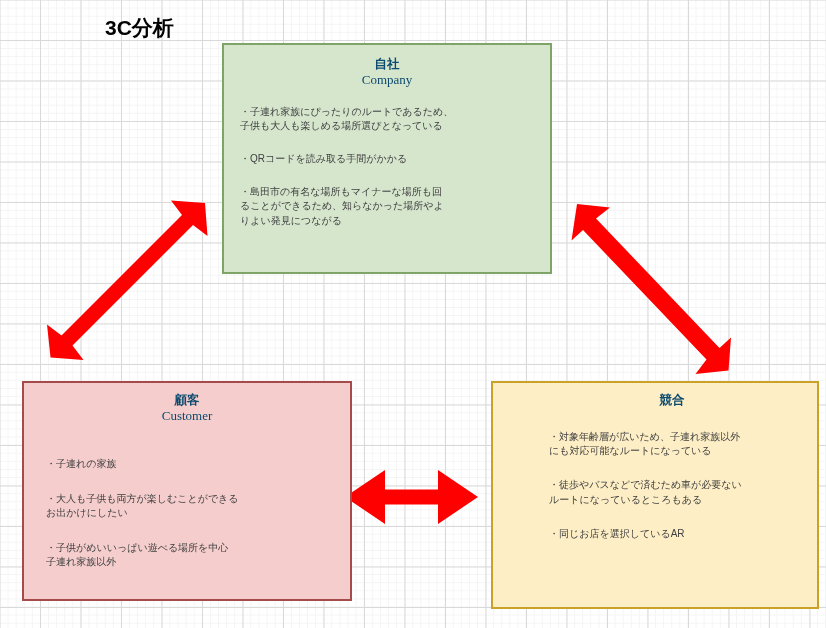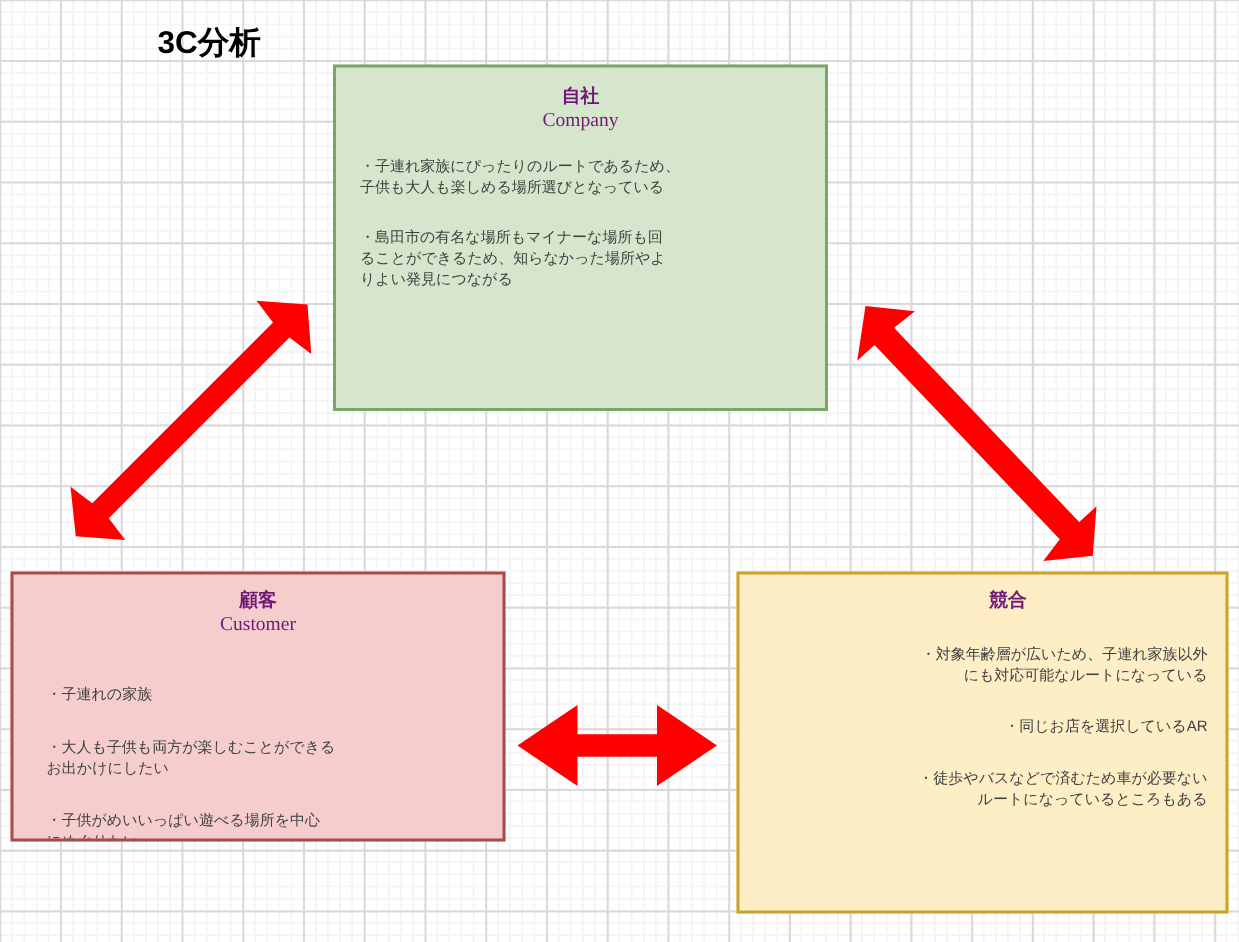--- a/index.html
+++ b/index.html
@@ -49,21 +49,21 @@
   }
   .box {
     position: absolute;
     box-sizing: border-box;
     border-width: 2px;
     border-style: solid;
     overflow: hidden;
   }
   .box-head {
     text-align: center;
-    color: #701a75;
+    color: #0c4a6e;
     line-height: 1.28;
   }
   .box-head .jp {
     display: block;
     font-size: 12.5px;
     font-weight: 600;
   }
   .box-head .en {
     display: block;
     font-size: 13px;
@@ -88,24 +88,24 @@
     border-color: #7ea468;
   }
   #box-company .box-head { margin-top: 11px; }
   #box-company .bullets {
     margin: 16px 0 0 0;
     padding: 0 14px 0 16px;
   }
   #box-company .bullet { margin-bottom: 19px; }
   
   #box-customer {
-    left: 7px;
+    left: 22px;
     top: 381px;
     width: 330px;
-    height: 180px;
+    height: 220px;
     background: #f5cdcd;
     border-color: #a64b4b;
   }
   #box-customer .box-head { margin-top: 9px; }
   #box-customer .bullets {
     margin: 32px 0 0 0;
     padding: 0 18px 0 22px;
   }
   #box-customer .bullet { margin-bottom: 21px; }
   
@@ -116,21 +116,21 @@
     height: 228px;
     background: #fdeec5;
     border-color: #c9a227;
     padding-left: 34px;
   }
   #box-competitor .box-head { margin-top: 9px; }
   #box-competitor .bullets {
     margin: 22px 0 0 0;
     padding: 0 12px 0 22px;
   }
-  #box-competitor .bullet { margin-bottom: 20px; text-align: right; }
+  #box-competitor .bullet { margin-bottom: 20px; }
 </style>
 </head>
 <body>
 
 <div id="canvas">
 
   <div class="page-title">3C分析</div>
 
   <svg id="arrow-layer" viewBox="0 0 826 628">
 
@@ -154,46 +154,47 @@
   </svg>
 
   <div class="box" id="box-company">
     <div class="box-head">
       <span class="jp">自社</span>
       <span class="en">Company</span>
     </div>
     <div class="bullets">
       <div class="bullet">・子連れ家族にぴったりのルートであるため、
 子供も大人も楽しめる場所選びとなっている</div>
+      <div class="bullet">・QRコードを読み取る手間がかかる</div>
       <div class="bullet">・島田市の有名な場所もマイナーな場所も回
 ることができるため、知らなかった場所やよ
 りよい発見につながる</div>
     </div>
   </div>
 
   <div class="box" id="box-customer">
     <div class="box-head">
       <span class="jp">顧客</span>
       <span class="en">Customer</span>
     </div>
     <div class="bullets">
       <div class="bullet">・子連れの家族</div>
       <div class="bullet">・大人も子供も両方が楽しむことができる
 お出かけにしたい</div>
       <div class="bullet">・子供がめいいっぱい遊べる場所を中心
-にめぐりたい</div>
+子連れ家族以外</div>
     </div>
   </div>
 
   <div class="box" id="box-competitor">
     <div class="box-head">
       <span class="jp">競合</span>
     </div>
     <div class="bullets">
       <div class="bullet">・対象年齢層が広いため、子連れ家族以外
 にも対応可能なルートになっている</div>
-      <div class="bullet">・同じお店を選択しているAR</div>
       <div class="bullet">・徒歩やバスなどで済むため車が必要ない
 ルートになっているところもある</div>
+      <div class="bullet">・同じお店を選択しているAR</div>
     </div>
   </div>
 
 </div>
 
 </body></html>

